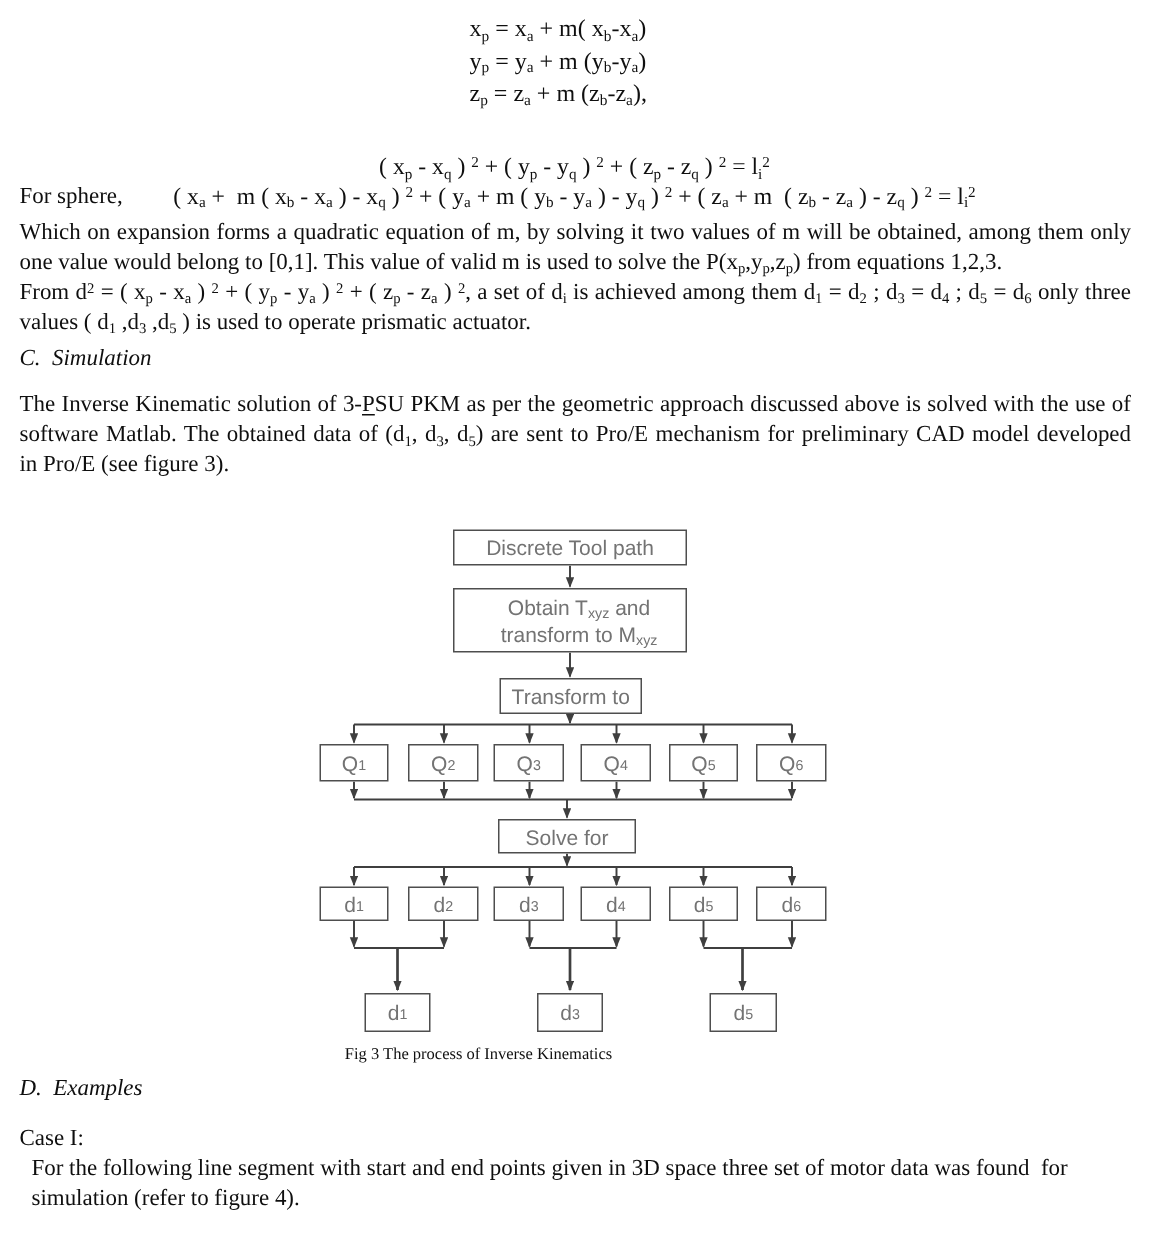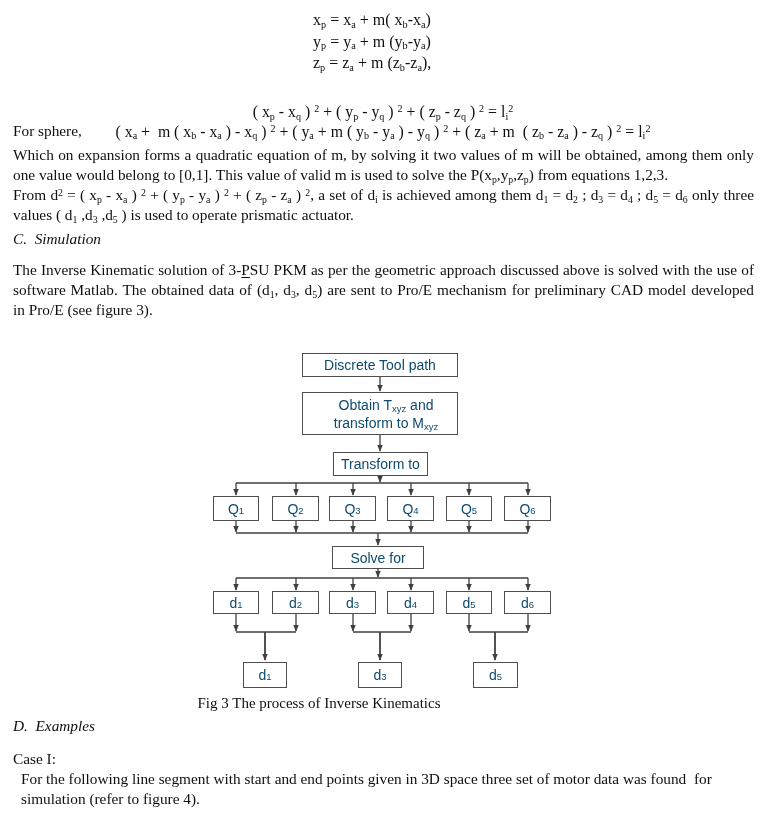--- a/index.html
+++ b/index.html
@@ -23,27 +23,27 @@
   #sphere-eqs { position:absolute; left:0; top:102px; width:766px; text-align:center; }
   #sphere-eqs .eq { font-size:15.8px; line-height:19.5px; }
 
   #expansion-para { position:absolute; left:13px; top:145px; width:741px; }
   #sim-heading    { position:absolute; left:13px; top:230px; font-size:15.3px; font-style:italic; white-space:pre-wrap; }
   #sim-para       { position:absolute; left:13px; top:260px; width:741px; }
   #examples-heading { position:absolute; left:13px; top:717px; font-size:15.3px; font-style:italic; white-space:pre-wrap; }
   #case-label     { position:absolute; left:13px; top:749px; }
   #case-para      { position:absolute; left:21px; top:769px; width:741px; }
   #fig-caption    { position:absolute; left:0; top:696px; width:638px; text-align:center;
-                    font-size:15px; line-height:15px; }
+                    font-size:11px; line-height:15px; }
 
   
   #fc-svg { position:absolute; left:0; top:0; width:766px; height:823px; pointer-events:none; }
   .fbox { position:absolute; box-sizing:border-box; background:#fff;
           border:1.4px solid #4e4e4e;
-          font-family:"Liberation Sans", sans-serif; font-size:14px; color:#0c4a6e;
+          font-family:"Liberation Sans", sans-serif; font-size:14px; color:#737373;
           display:flex; align-items:center; justify-content:center; white-space:pre; }
   .fbox sub { font-size:9.5px; top:0.25em; }
   .fbox.twoline { flex-direction:column; line-height:18px;padding-left:12px; }
 </style>
 </head>
 <body>
 
 <div id="param-eqs">
   <div class="eq">x<sub>p</sub> = x<sub>a</sub> + m( x<sub>b</sub>-x<sub>a</sub>)</div>
   <div class="eq">y<sub>p</sub> = y<sub>a</sub> + m (y<sub>b</sub>-y<sub>a</sub>)</div>

